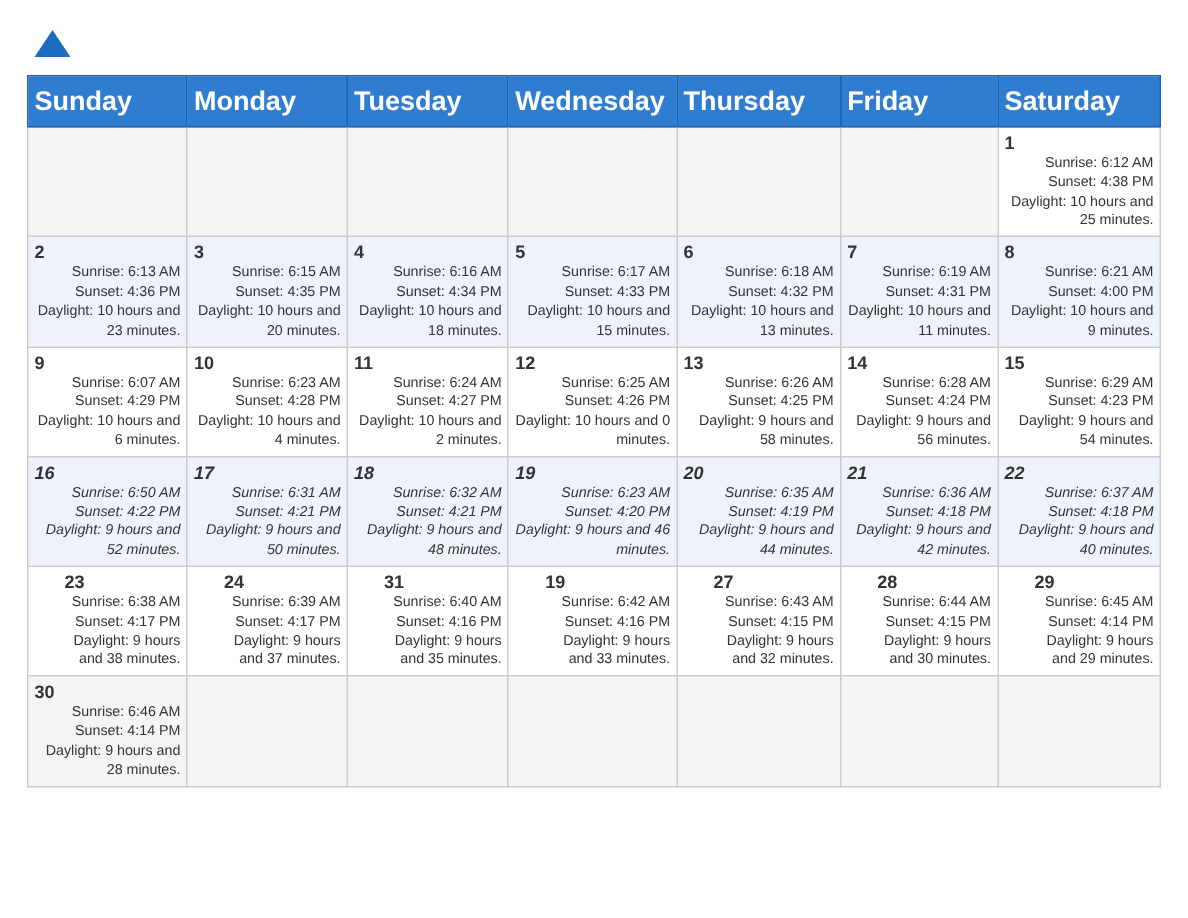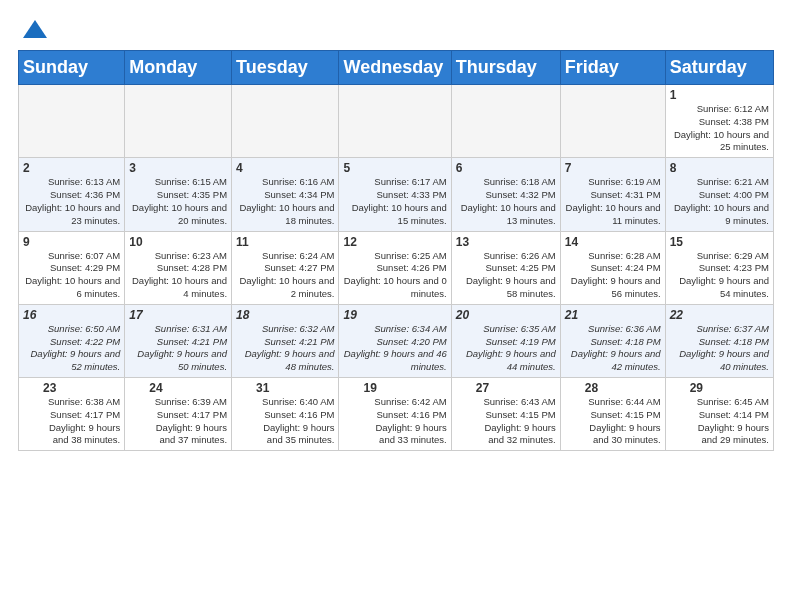--- a/index.html
+++ b/index.html
@@ -279,21 +279,21 @@
           </td>
           <td>
             <span class="day-number">18</span>
             <div class="day-info">Sunrise: 6:32 AM
 Sunset: 4:21 PM
 Daylight: 9 hours
 and 48 minutes.</div>
           </td>
           <td>
             <span class="day-number">19</span>
-            <div class="day-info">Sunrise: 6:34 AM
+            <div class="day-info">Sunrise: 6:23 AM
 Sunset: 4:20 PM
 Daylight: 9 hours
 and 46 minutes.</div>
           </td>
           <td>
             <span class="day-number">20</span>
             <div class="day-info">Sunrise: 6:35 AM
 Sunset: 4:19 PM
 Daylight: 9 hours
 and 44 minutes.</div>
@@ -356,16 +356,31 @@
 Daylight: 9 hours
 and 30 minutes.</div>
           </td>
           <td>
             <span class="day-number">29</span>
             <div class="day-info">Sunrise: 6:45 AM
 Sunset: 4:14 PM
 Daylight: 9 hours
 and 29 minutes.</div>
           </td>
+        </tr>
+        <tr class="row-stripe-6">
+          <td style="background: rgb(245, 245, 245);">
+            <span class="day-number">30</span>
+            <div class="day-info">Sunrise: 6:46 AM
+Sunset: 4:14 PM
+Daylight: 9 hours
+and 28 minutes.</div>
+          </td>
+          <td class="empty" style="background: rgb(245, 245, 245);"></td>
+          <td class="empty" style="background: rgb(245, 245, 245);"></td>
+          <td class="empty" style="background: rgb(245, 245, 245);"></td>
+          <td class="empty" style="background: rgb(245, 245, 245);"></td>
+          <td class="empty" style="background: rgb(245, 245, 245);"></td>
+          <td class="empty" style="background: rgb(245, 245, 245);"></td>
         </tr>
       </tbody>
   </table>
 </div>
 
 </body></html>

